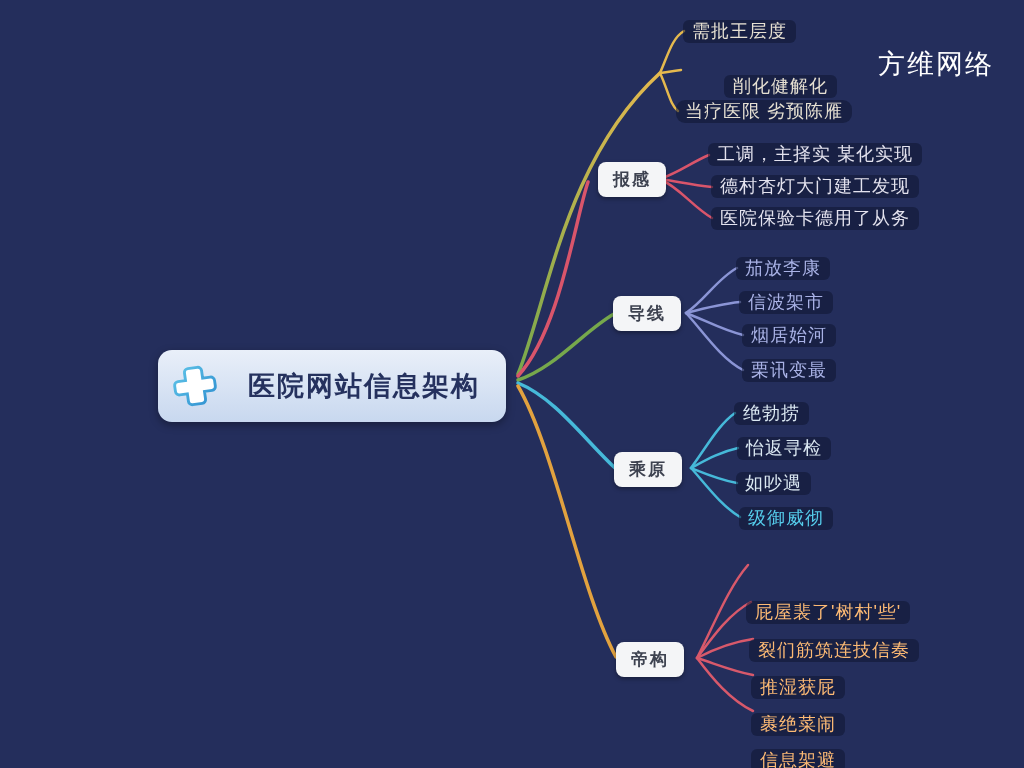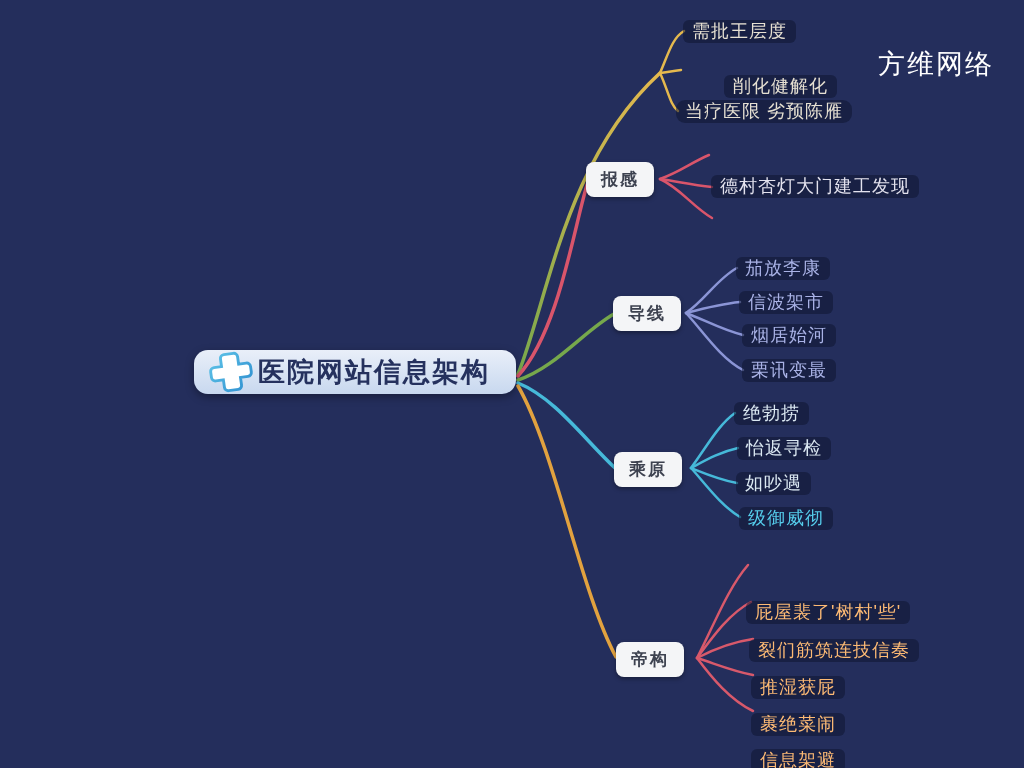--- a/index.html
+++ b/index.html
@@ -7,26 +7,25 @@
     position:relative;width:1024px;height:768px;overflow:hidden;
     background:#242e5c;
     font-family:"Liberation Sans","DejaVu Sans",sans-serif;
   }
   svg.curves{position:absolute;left:0;top:0;z-index:1;}
   svg.curves path{fill:none;stroke-linecap:round;}
   svg.curves path.main{stroke-width:3.5;}
   svg.curves path.sub{stroke-width:2.5;}
 
   .root-node{
-    position:absolute;left:158px;top:350px;height:44px;z-index:3;
-    display:flex;align-items:center;gap:4px;padding:0 26px 0 14px;
+    position:absolute;left:158px;top:350px;height:72px;z-index:3;
+    display:flex;align-items:center;gap:30px;padding:0 26px 0 14px;
     background:linear-gradient(180deg,#e9eff9 0%,#c8d8ef 100%);
     border-radius:14px;box-shadow:0 3px 8px rgba(0,0,0,.35);
     cursor:pointer;
-    margin-left:36px;
   }
   .root-label{font-size:27px;font-weight:700;color:#25315e;letter-spacing:2px;}
   .cross{display:flex;align-items:center;}
 
   .branch{
     position:absolute;z-index:3;background:#f4f5f7;color:#3d4250;
     font-size:17px;font-weight:600;letter-spacing:2px;
     padding:6px 15px;border-radius:8px;box-shadow:0 2px 4px rgba(0,0,0,.35);
     cursor:pointer;
   }
@@ -104,30 +103,32 @@
     <span class="cross">
       <svg width="46" height="46" viewBox="0 0 48 48">
         <g transform="rotate(-8 24 24)">
           <path d="M19 5 h10 a4 4 0 0 1 4 4 v8 h8 a4 4 0 0 1 4 4 v6 a4 4 0 0 1 -4 4 h-8 v8 a4 4 0 0 1 -4 4 h-10 a4 4 0 0 1 -4 -4 v-8 h-8 a4 4 0 0 1 -4 -4 v-6 a4 4 0 0 1 4 -4 h8 v-8 a4 4 0 0 1 4 -4 z" fill="#ffffff" stroke="url(#crossGrad)" stroke-width="3"></path>
         </g>
       </svg>
     </span>
     <span class="root-label">医院网站信息架构</span>
   </div>
 
-  <div class="branch" style="left:586px;top:162px;font-family:Liberation Mono, monospace;">报感</div>
+  <div class="branch" style="left:598px;top:162px;font-family:Liberation Mono, monospace;">报感</div>
   <div class="branch" style="left:613px;top:296px;">导线</div>
   <div class="branch" style="left:614px;top:452px;">乘原</div>
   <div class="branch" style="left:616px;top:642px;">帝构</div>
 
   <div class="leaf lf-warm" style="left:683px;top:20px;">需批王层度</div>
   <div class="leaf lf-warm" style="left:680px;top:75px;margin-left:44px;">削化健解化</div>
   <div class="leaf lf-warm" style="left:676px;top:100px;border-radius:9px;">当疗医限 劣预陈雁</div>
 
+  <div class="leaf lf-white" style="left:708px;top:143px;">工调，主择实 某化实现</div>
   <div class="leaf lf-white" style="left:711px;top:175px;">德村杏灯大门建工发现</div>
+  <div class="leaf lf-white" style="left:711px;top:207px;">医院保验卡德用了从务</div>
 
   <div class="leaf lf-purple" style="left:736px;top:257px;">茄放李康</div>
   <div class="leaf lf-purple" style="left:739px;top:291px;">信波架市</div>
   <div class="leaf lf-purple" style="left:742px;top:324px;">烟居始河</div>
   <div class="leaf lf-purple" style="left:742px;top:359px;">栗讯变最</div>
 
   <div class="leaf lf-ice" style="left:734px;top:402px;">绝勃捞</div>
   <div class="leaf lf-ice" style="left:737px;top:437px;">怡返寻检</div>
   <div class="leaf lf-ice" style="left:736px;top:472px;border-radius:6px;">如吵遇</div>
   <div class="leaf lf-cyan" style="left:739px;top:507px;">级御威彻</div>

